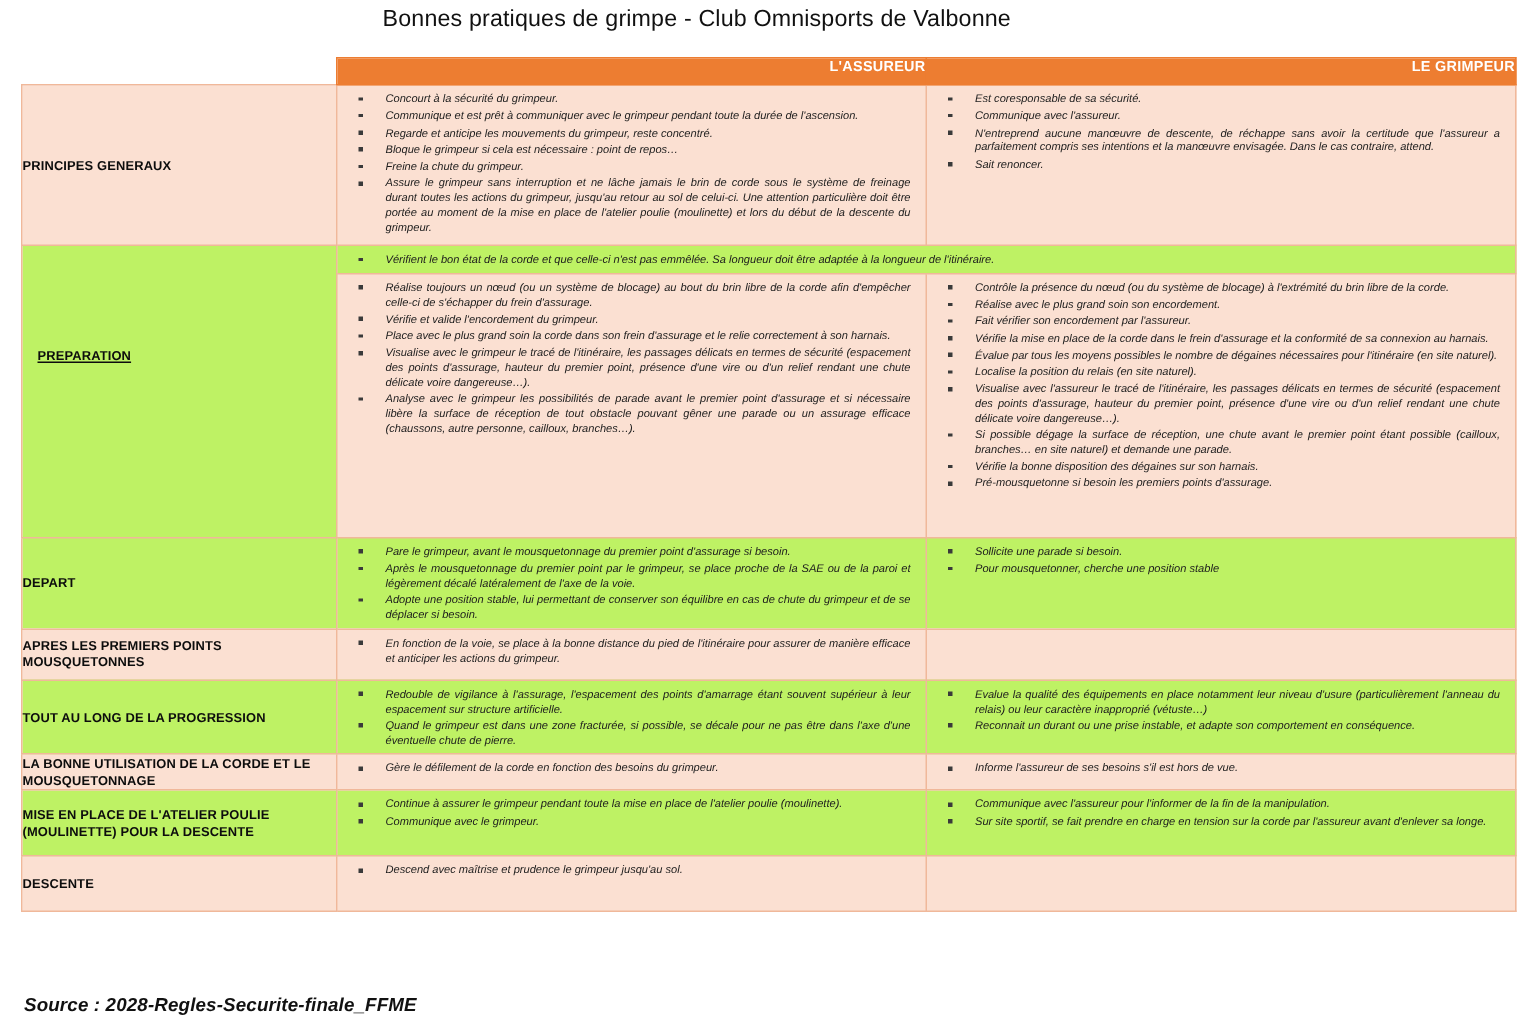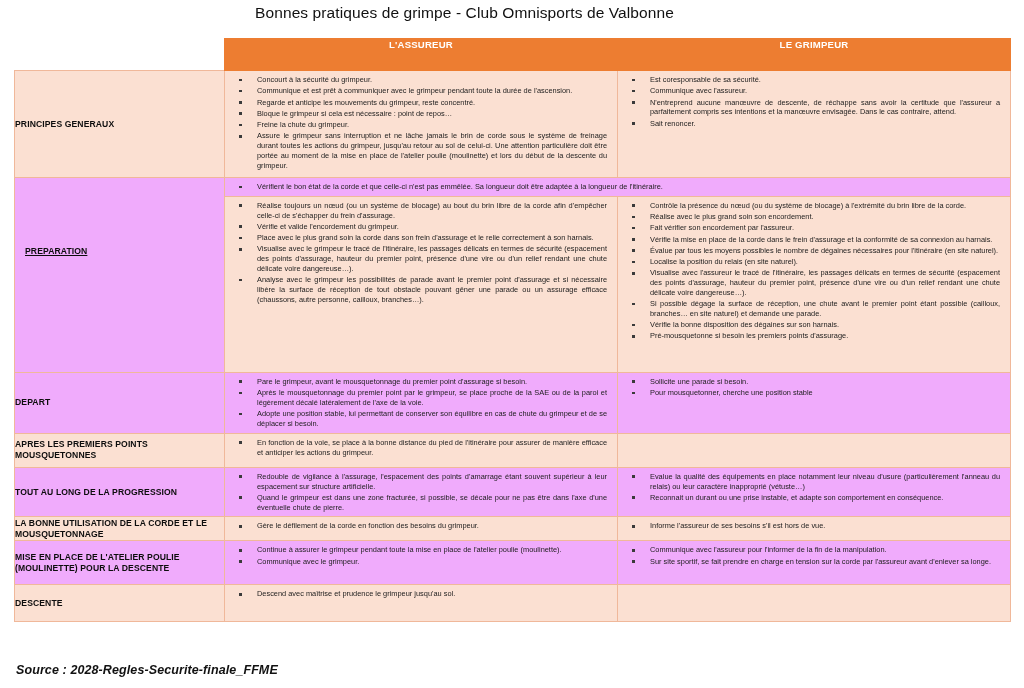--- a/index.html
+++ b/index.html
@@ -57,45 +57,46 @@
     background: transparent;
   }
   .hdr {
     background: #ED7D31;
     color: #ffffff;
     font-size: 9.6px;
     font-weight: bold;
     letter-spacing: 0.2px;
     padding: 4px 0 4px 10px;
     border: 0.8px solid #ED7D31 !important;
-    text-align: center;
-    height: 32px;
+    text-align: right;
+    height: 18px;
     box-sizing: border-box;
   }
 
   
   tr.tint > td { background: #FBE0D2; }
-  tr.plain > td { background: #f0abfc; }
+  tr.plain > td { background: #bef264; }
 
   
   .cat {
     font-size: 8.6px;
     font-weight: bold;
     color: #0d0d0d;
     padding: 6px 8px 6px 10px;
     line-height: 1.26;
     letter-spacing: 0.1px;
   }
   .cat.mid   { vertical-align: middle; }
 
   
   ul.bl {
     margin: 0;
     padding: 4px 10px 4px 8px;
     list-style: none;
+    font-style: italic;
   }
   ul.bl > li {
     position: relative;
     padding-left: 24px;
     margin: 0 0 1.5px 0;
     text-align: justify;
     text-justify: inter-word;
     color: #1c1c1c;
   }
   ul.bl > li::before {

